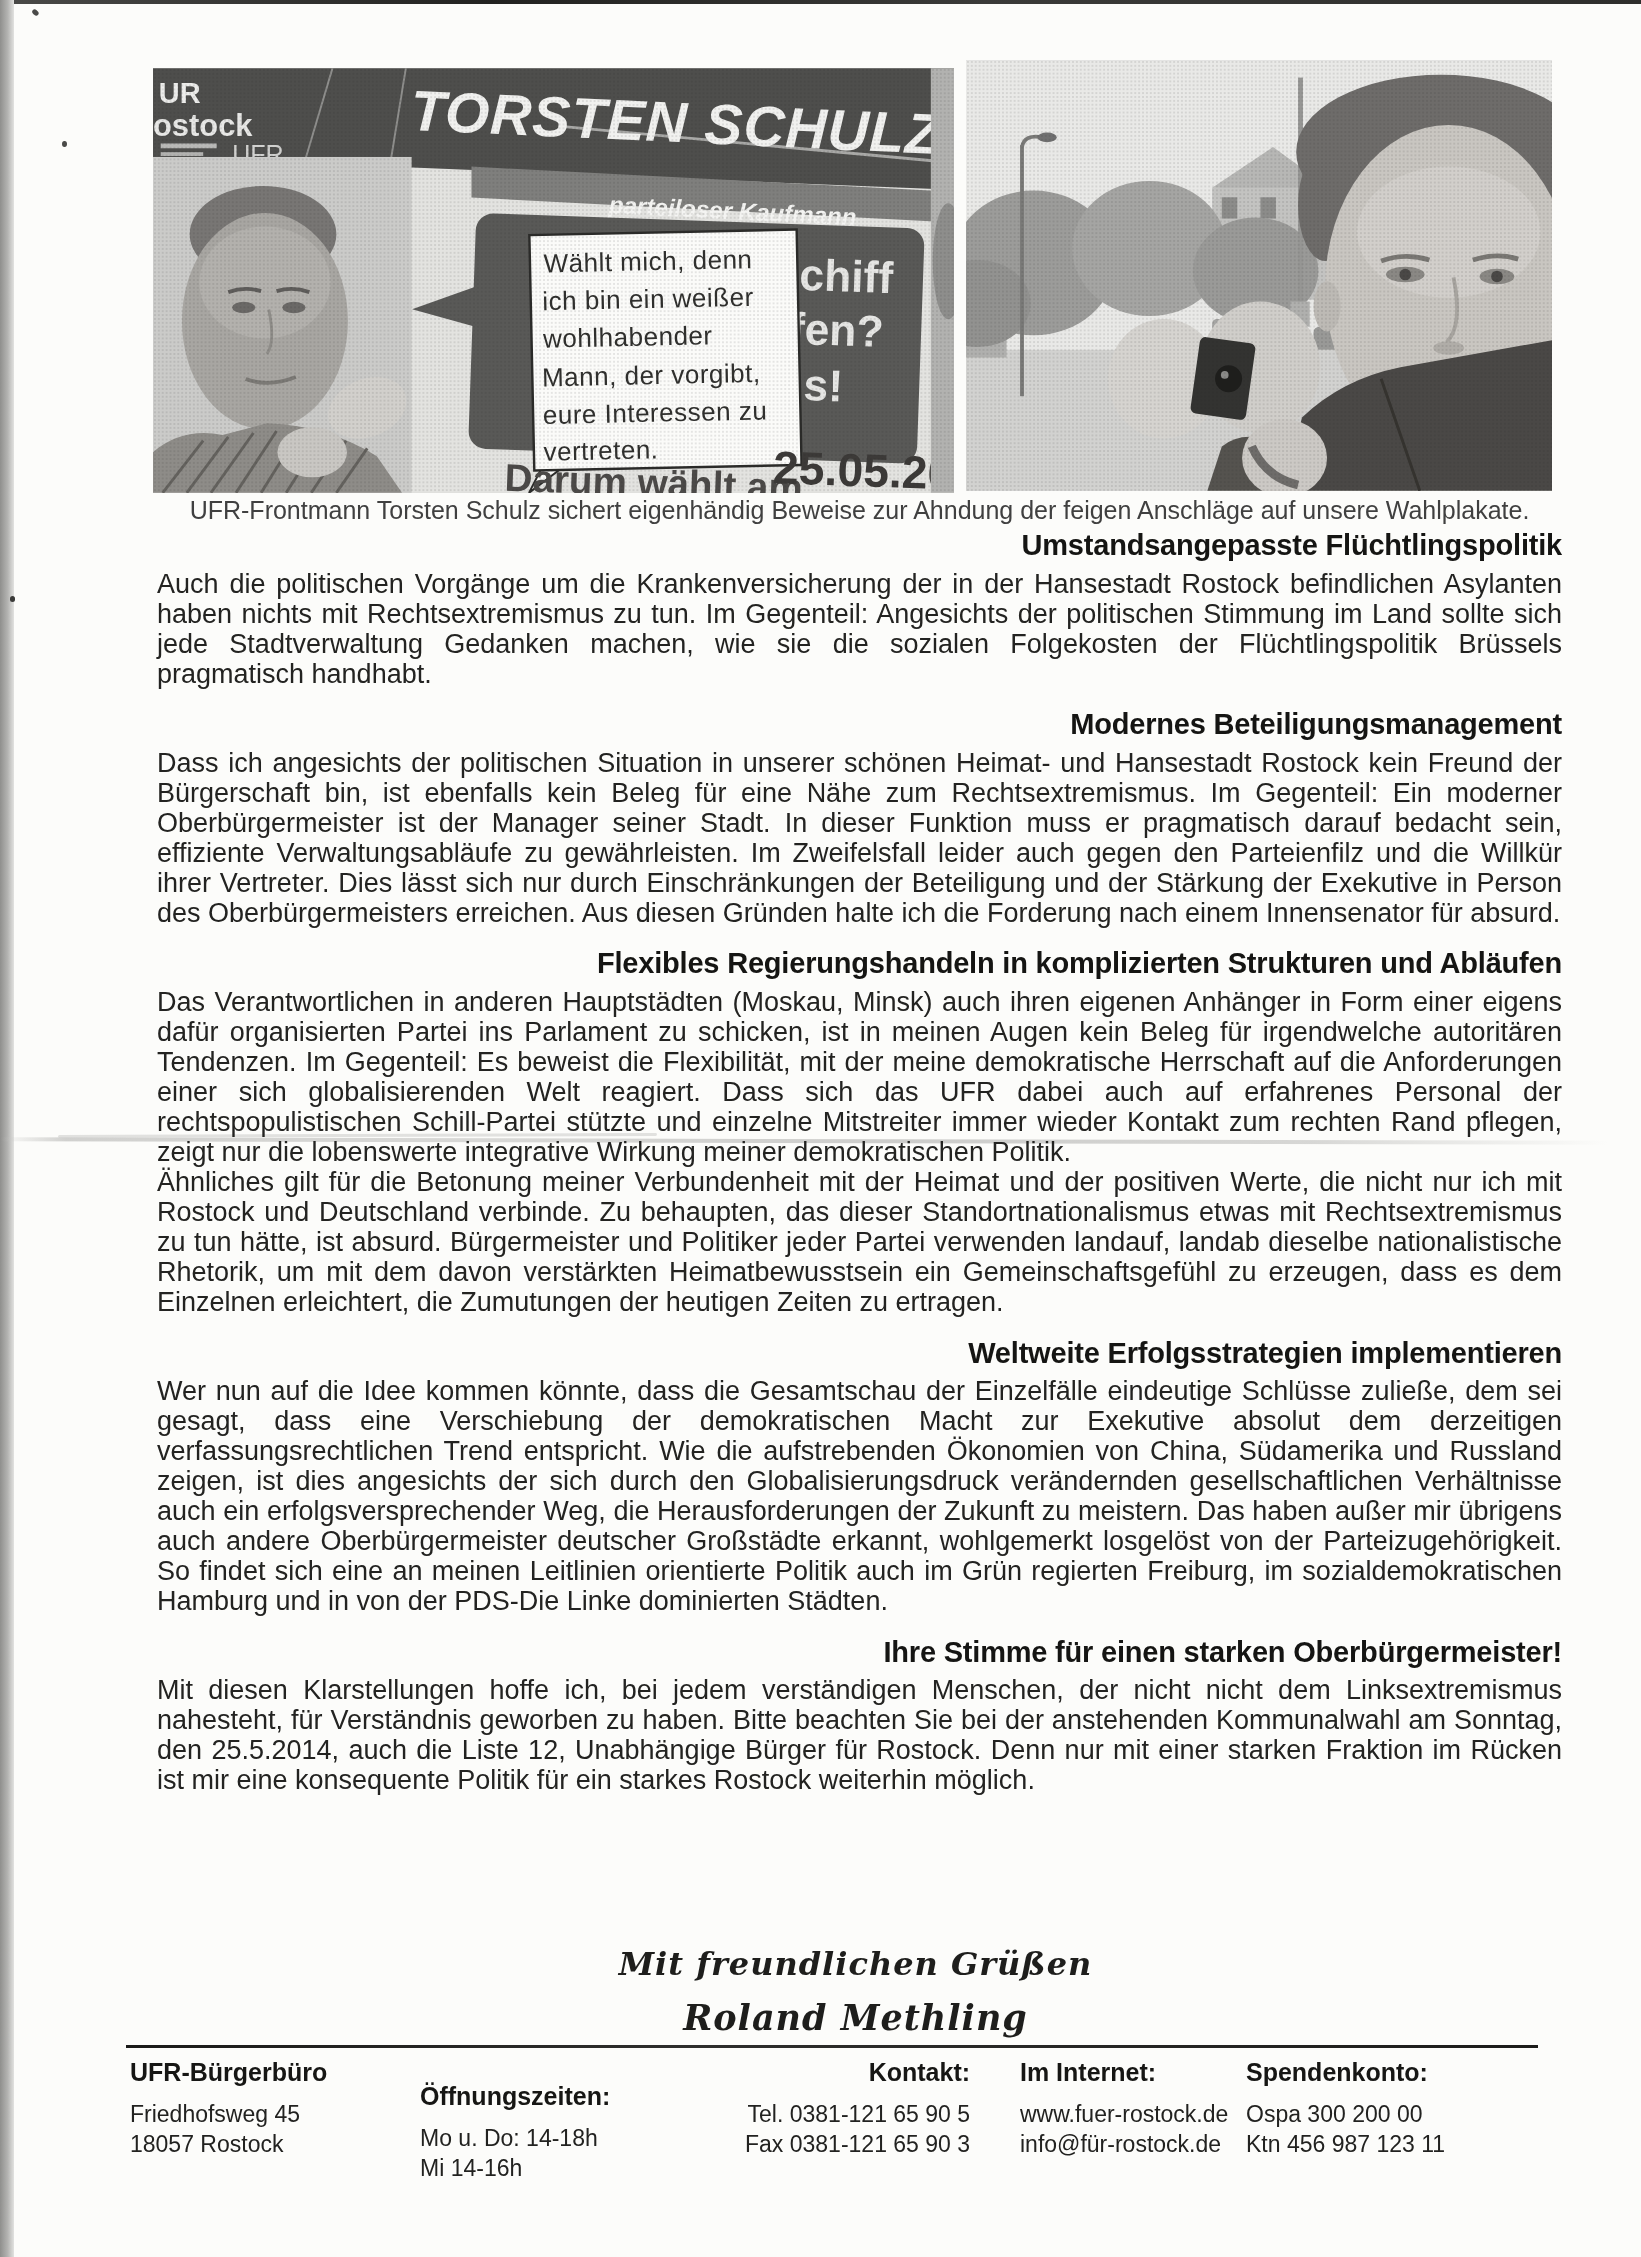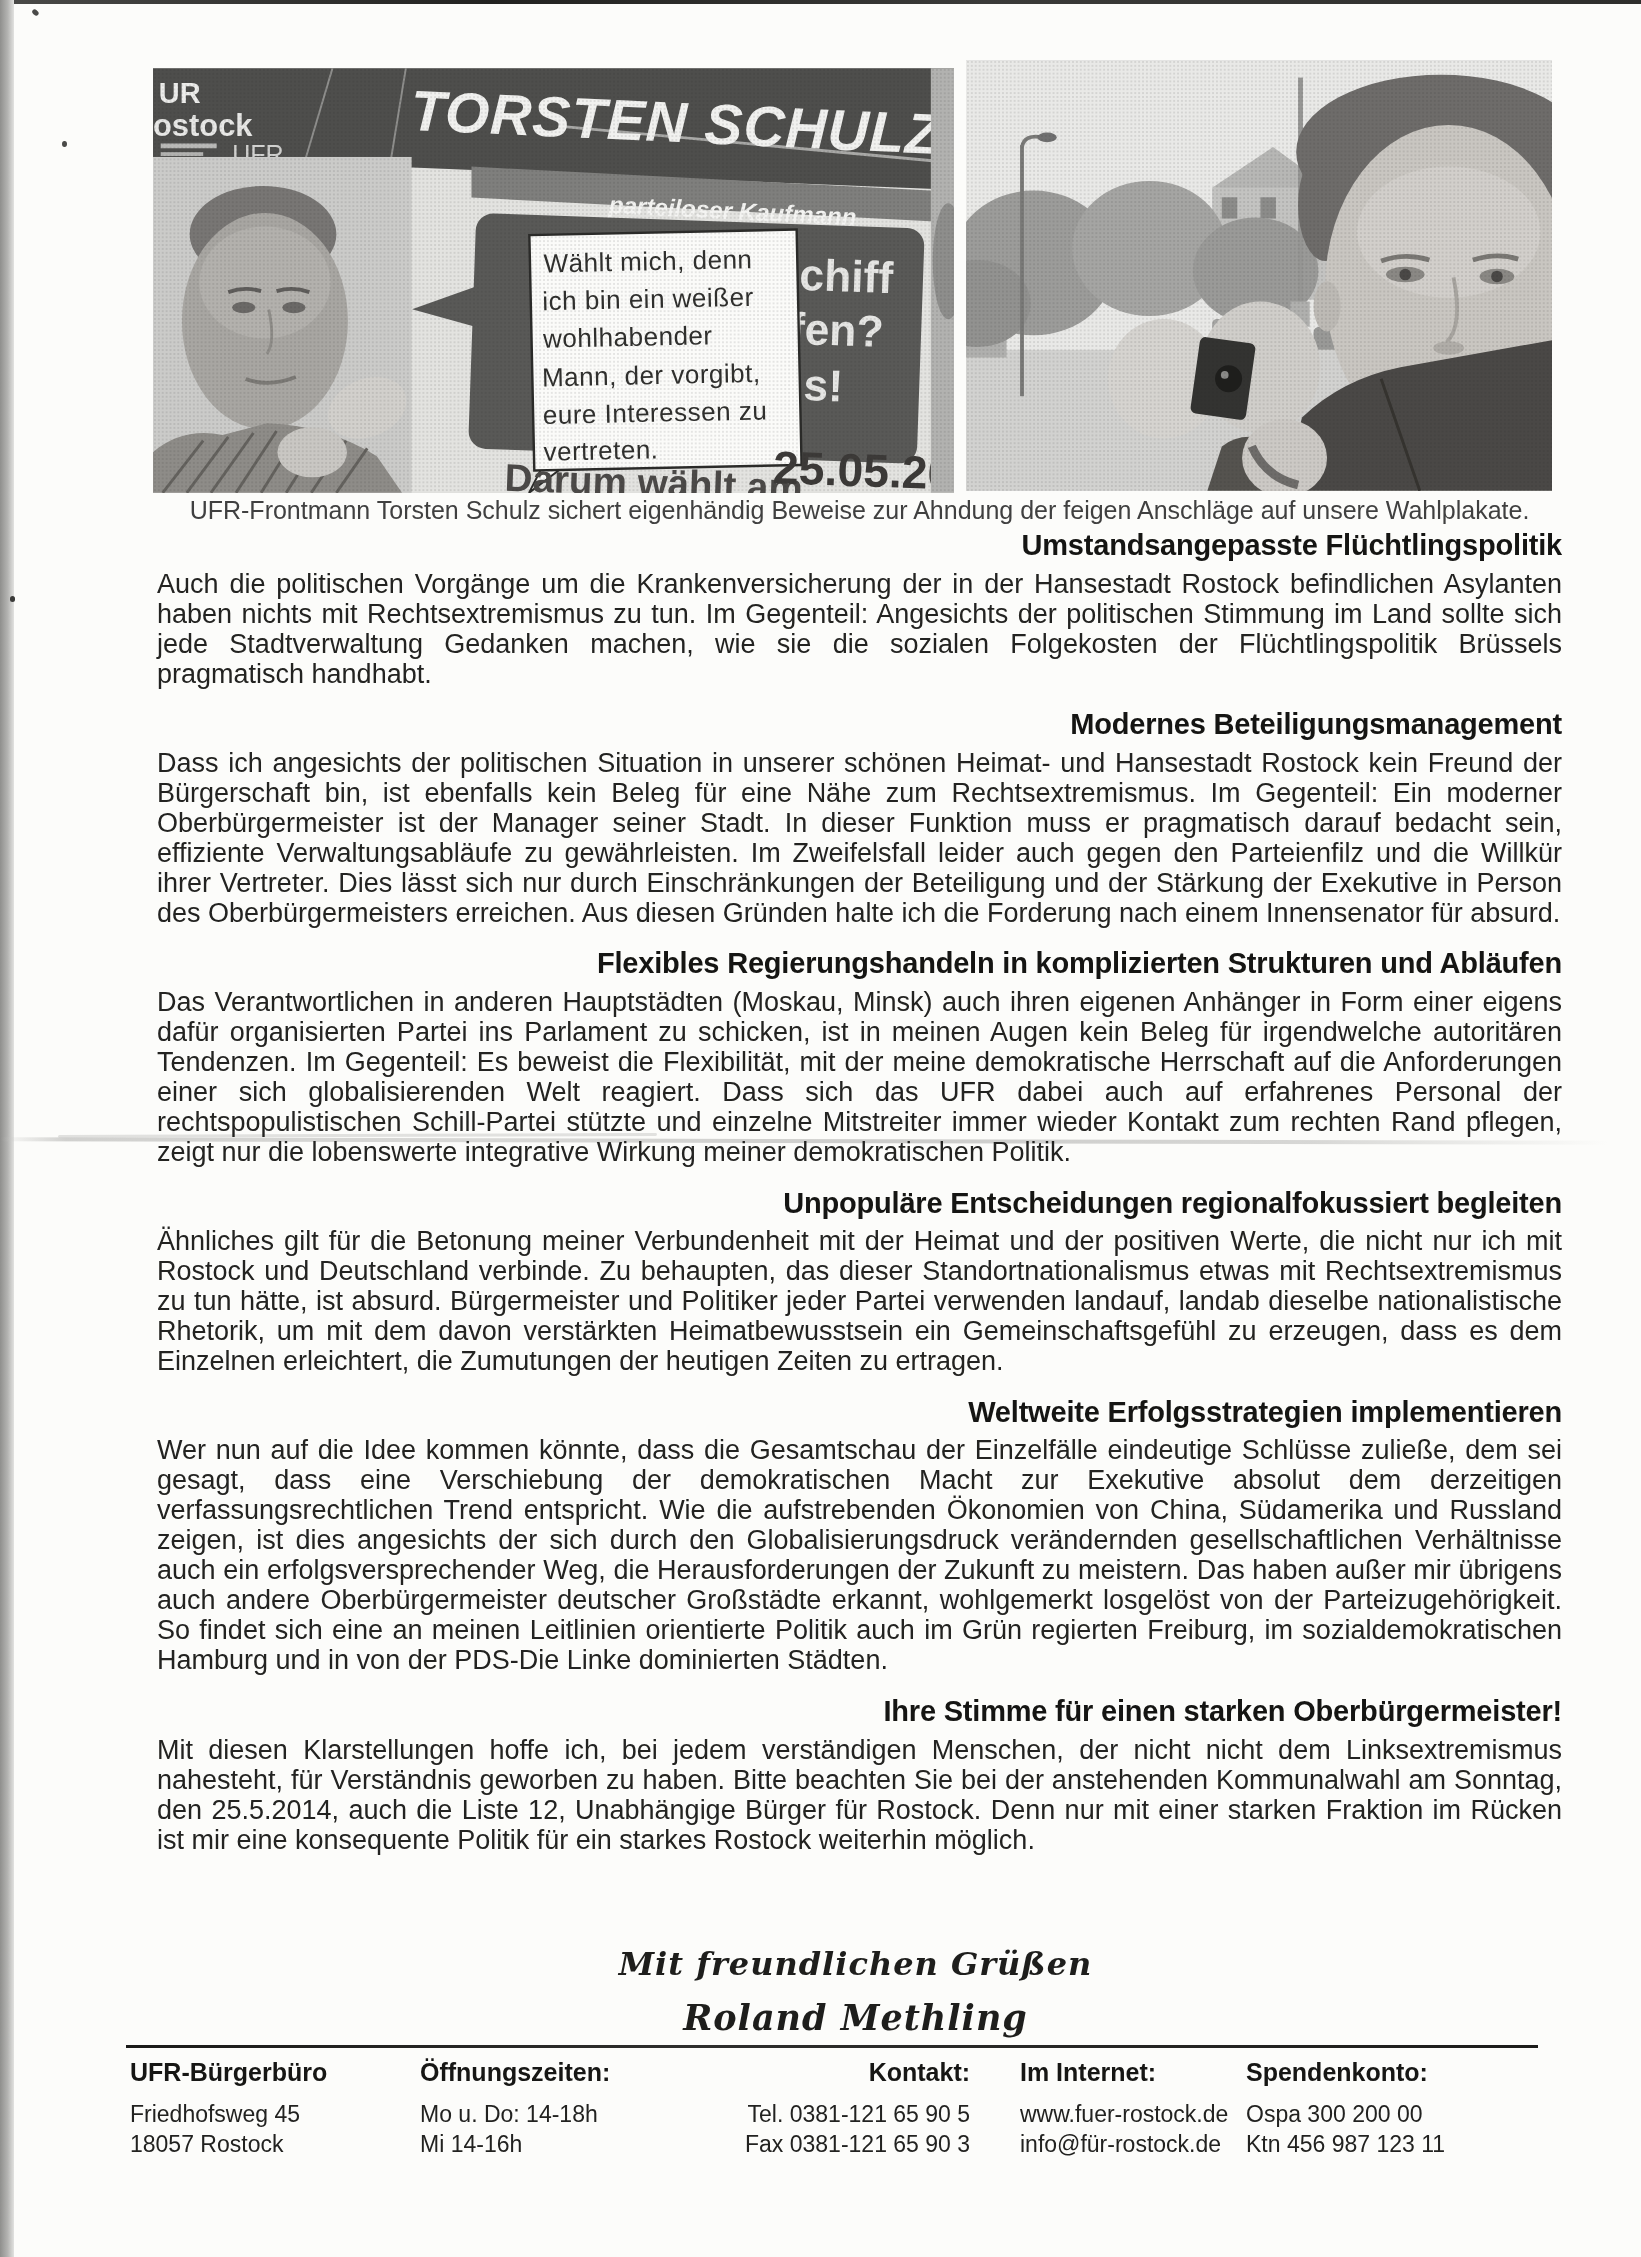--- a/index.html
+++ b/index.html
@@ -44,21 +44,21 @@
   .closing-line { position:absolute; left:35px; width:1641px; text-align:center;
     font-family:"DejaVu Serif", serif; font-style:italic; font-weight:bold;
     color:#1e1e1c; letter-spacing:1px; }
   .salutation { top:1945px; font-size:32px; }
   .signature  { top:1997px; font-size:35px; }
 
   .rule { position:absolute; left:126px; top:2045px; width:1412px; height:2.9px;
     background:linear-gradient(to right,#1a1a18,#2e2e2c 40%,#1c1c1a); }
 
   .footer-col { position:absolute; top:2058px; }
-  .footer-col.c1 { left:130px; }  .footer-col.c2 { left:420px; }
+  .footer-col.c1 { left:130px; }  .footer-col.c2 { left:420px;margin-top:24px; }
   .footer-col.c3 { left:745px;text-align:right; }  .footer-col.c4 { left:1020px; }
   .footer-col.c5 { left:1246px; }
   .footer-col h3 { font-size:25px; margin:0 0 11.6px 0; color:#161614; }
   .footer-col .fl { font-size:23px; line-height:30px; color:#222220; }
 </style>
 </head>
 <body>
 
 <div class="page">
 
@@ -226,21 +226,20 @@
     </section>
     <section>
       <h2>Modernes Beteiligungsmanagement</h2>
       <p>Dass ich angesichts der politischen Situation in unserer schönen Heimat- und Hansestadt Rostock kein Freund der Bürgerschaft bin, ist ebenfalls kein Beleg für eine Nähe zum Rechtsextremismus. Im Gegenteil: Ein moderner Oberbürgermeister ist der Manager seiner Stadt. In dieser Funktion muss er pragmatisch darauf bedacht sein, effiziente Verwaltungsabläufe zu gewährleisten. Im Zweifelsfall leider auch gegen den Parteienfilz und die Willkür ihrer Vertreter. Dies lässt sich nur durch Einschränkungen der Beteiligung und der Stärkung der Exekutive in Person des Oberbürgermeisters erreichen. Aus diesen Gründen halte ich die Forderung nach einem Innensenator für absurd.</p>
     </section>
     <section>
       <h2>Flexibles Regierungshandeln in komplizierten Strukturen und Abläufen</h2>
       <p>Das Verantwortlichen in anderen Hauptstädten (Moskau, Minsk) auch ihren eigenen Anhänger in Form einer eigens dafür organisierten Partei ins Parlament zu schicken, ist in meinen Augen kein Beleg für irgendwelche autoritären Tendenzen. Im Gegenteil: Es beweist die Flexibilität, mit der meine demokratische Herrschaft auf die Anforderungen einer sich globalisierenden Welt reagiert. Dass sich das UFR dabei auch auf erfahrenes Personal der rechtspopulistischen Schill-Partei stützte und einzelne Mitstreiter immer wieder Kontakt zum rechten Rand pflegen, zeigt nur die lobenswerte integrative Wirkung meiner demokratischen Politik.</p>
     </section>
     <section>
-      <h2>Unpopuläre Entscheidungen regionalfokussiert begleiten</h2>
       <p>Ähnliches gilt für die Betonung meiner Verbundenheit mit der Heimat und der positiven Werte, die nicht nur ich mit Rostock und Deutschland verbinde. Zu behaupten, das dieser Standortnationalismus etwas mit Rechtsextremismus zu tun hätte, ist absurd. Bürgermeister und Politiker jeder Partei verwenden landauf, landab dieselbe nationalistische Rhetorik, um mit dem davon verstärkten Heimatbewusstsein ein Gemeinschaftsgefühl zu erzeugen, dass es dem Einzelnen erleichtert, die Zumutungen der heutigen Zeiten zu ertragen.</p>
     </section>
     <section>
       <h2>Weltweite Erfolgsstrategien implementieren</h2>
       <p>Wer nun auf die Idee kommen könnte, dass die Gesamtschau der Einzelfälle eindeutige Schlüsse zuließe, dem sei gesagt, dass eine Verschiebung der demokratischen Macht zur Exekutive absolut dem derzeitigen verfassungsrechtlichen Trend entspricht. Wie die aufstrebenden Ökonomien von China, Südamerika und Russland zeigen, ist dies angesichts der sich durch den Globalisierungsdruck verändernden gesellschaftlichen Verhältnisse auch ein erfolgsversprechender Weg, die Herausforderungen der Zukunft zu meistern. Das haben außer mir übrigens auch andere Oberbürgermeister deutscher Großstädte erkannt, wohlgemerkt losgelöst von der Parteizugehörigkeit. So findet sich eine an meinen Leitlinien orientierte Politik auch im Grün regierten Freiburg, im sozialdemokratischen Hamburg und in von der PDS-Die Linke dominierten Städten.</p>
     </section>
     <section>
       <h2>Ihre Stimme für einen starken Oberbürgermeister!</h2>
       <p>Mit diesen Klarstellungen hoffe ich, bei jedem verständigen Menschen, der nicht nicht dem Linksextremismus nahesteht, für Verständnis geworben zu haben. Bitte beachten Sie bei der anstehenden Kommunalwahl am Sonntag, den 25.5.2014, auch die Liste 12, Unabhängige Bürger für Rostock. Denn nur mit einer starken Fraktion im Rücken ist mir eine konsequente Politik für ein starkes Rostock weiterhin möglich.</p>
     </section>

